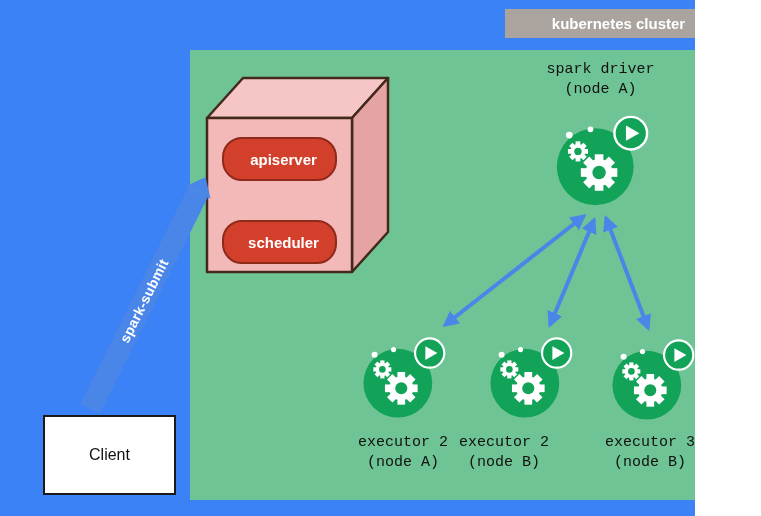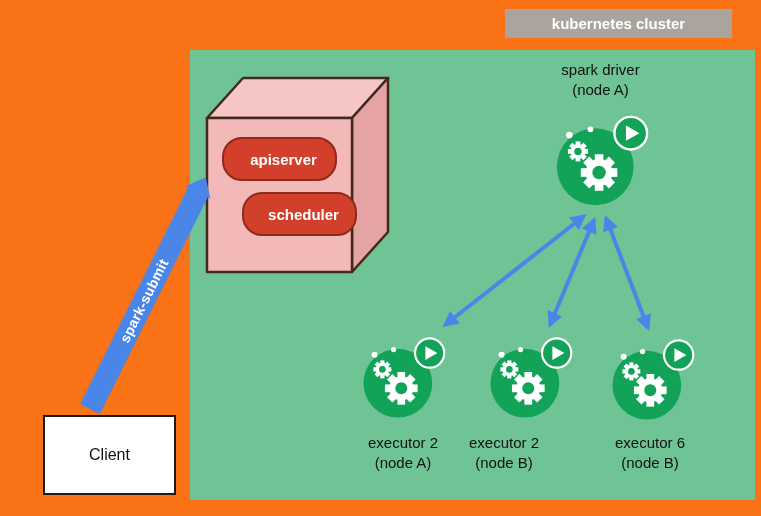--- a/index.html
+++ b/index.html
@@ -1,18 +1,18 @@
 <!DOCTYPE html>
 <html><head>
 <meta charset="utf-8">
 <style>
   html,body{margin:0;padding:0;background:#ffffff;}
   .canvas{
-    position:relative;width:761px;height:516px;overflow:hidden;
-    font-family:"Liberation Sans", sans-serif;background:#f97316;
+    position:relative;width:695px;height:516px;overflow:hidden;
+    font-family:"Liberation Sans", sans-serif;background:#3b82f6;
   }
   .cluster-bg{
     position:absolute;left:190px;top:50px;width:565px;height:450px;
     background:#6fc495;
   }
   .cluster-label{
     position:absolute;left:505px;top:9px;width:227px;height:29px;
     background:#aba49e;color:#ffffff;font-weight:bold;font-size:15px;
     display:flex;align-items:center;justify-content:center;
   }
@@ -21,21 +21,21 @@
   .face-side{fill:#e6a3a3;stroke:#42291c;stroke-width:2.5;stroke-linejoin:round;}
   .face-front{fill:#f3b9b9;stroke:#42291c;stroke-width:2.5;stroke-linejoin:round;}
   .red-box{
     position:absolute;width:115px;height:44px;border-radius:20px;
     background:#d2402c;border:2.5px solid #8e2a1a;box-sizing:border-box;
     display:flex;align-items:center;justify-content:center;
     color:#ffffff;font-weight:bold;font-size:15px;padding-left:8px;
   }
   .node-label{
     position:absolute;text-align:center;color:#111111;
-    font-size:15px;line-height:20px;
+    font-size:15px;line-height:20px;font-family:Liberation Mono, monospace;
   }
   .op-icon{position:absolute;}
   .arrows{position:absolute;left:0;top:0;pointer-events:none;}
   .spark-submit{
     position:absolute;left:90px;top:398px;width:242px;height:22px;
     background:#4a86e8;transform-origin:0 50%;transform:rotate(-63.5deg);
     display:flex;align-items:center;justify-content:center;
     color:#ffffff;font-weight:bold;font-size:14px;letter-spacing:.3px;
   }
   .spark-submit::after{
@@ -93,21 +93,21 @@
 
   <svg class="box3d" width="200" height="215" viewBox="0 0 200 215">
     <polygon class="face-top" points="7,48 152,48 188,8 43,8"></polygon>
     <polygon class="face-side" points="152,48 188,8 188,162 152,202"></polygon>
     <rect class="face-front" x="7" y="48" width="145" height="154"></rect>
   </svg>
 
   <div class="red-box" style="left:222px;top:137px;">
     <span>apiserver</span>
   </div>
-  <div class="red-box" style="left:222px;top:192px;margin-left:20px;">
+  <div class="red-box" style="left:222px;top:220px;">
     <span>scheduler</span>
   </div>
 
   <div class="node-label" style="left:528px;top:60px;width:145px;">
     <div>spark driver</div>
     <div>(node A)</div>
   </div>
   <svg class="op-icon" style="left:553px;top:113px;" width="96" height="96">
       <use href="#op-icon"></use>
     </svg>
@@ -135,21 +135,21 @@
 
   <div class="node-label" style="left:343px;top:433px;width:120px;">
     <div>executor 2</div>
     <div>(node A)</div>
   </div>
   <div class="node-label" style="left:444px;top:433px;width:120px;">
     <div>executor 2</div>
     <div>(node B)</div>
   </div>
   <div class="node-label" style="left:590px;top:433px;width:120px;">
-    <div>executor 6</div>
+    <div>executor 3</div>
     <div>(node B)</div>
   </div>
 
   <div class="spark-submit">
     <span>spark-submit</span>
   </div>
 
   <div class="client-box">
     <span>Client</span>
   </div>

